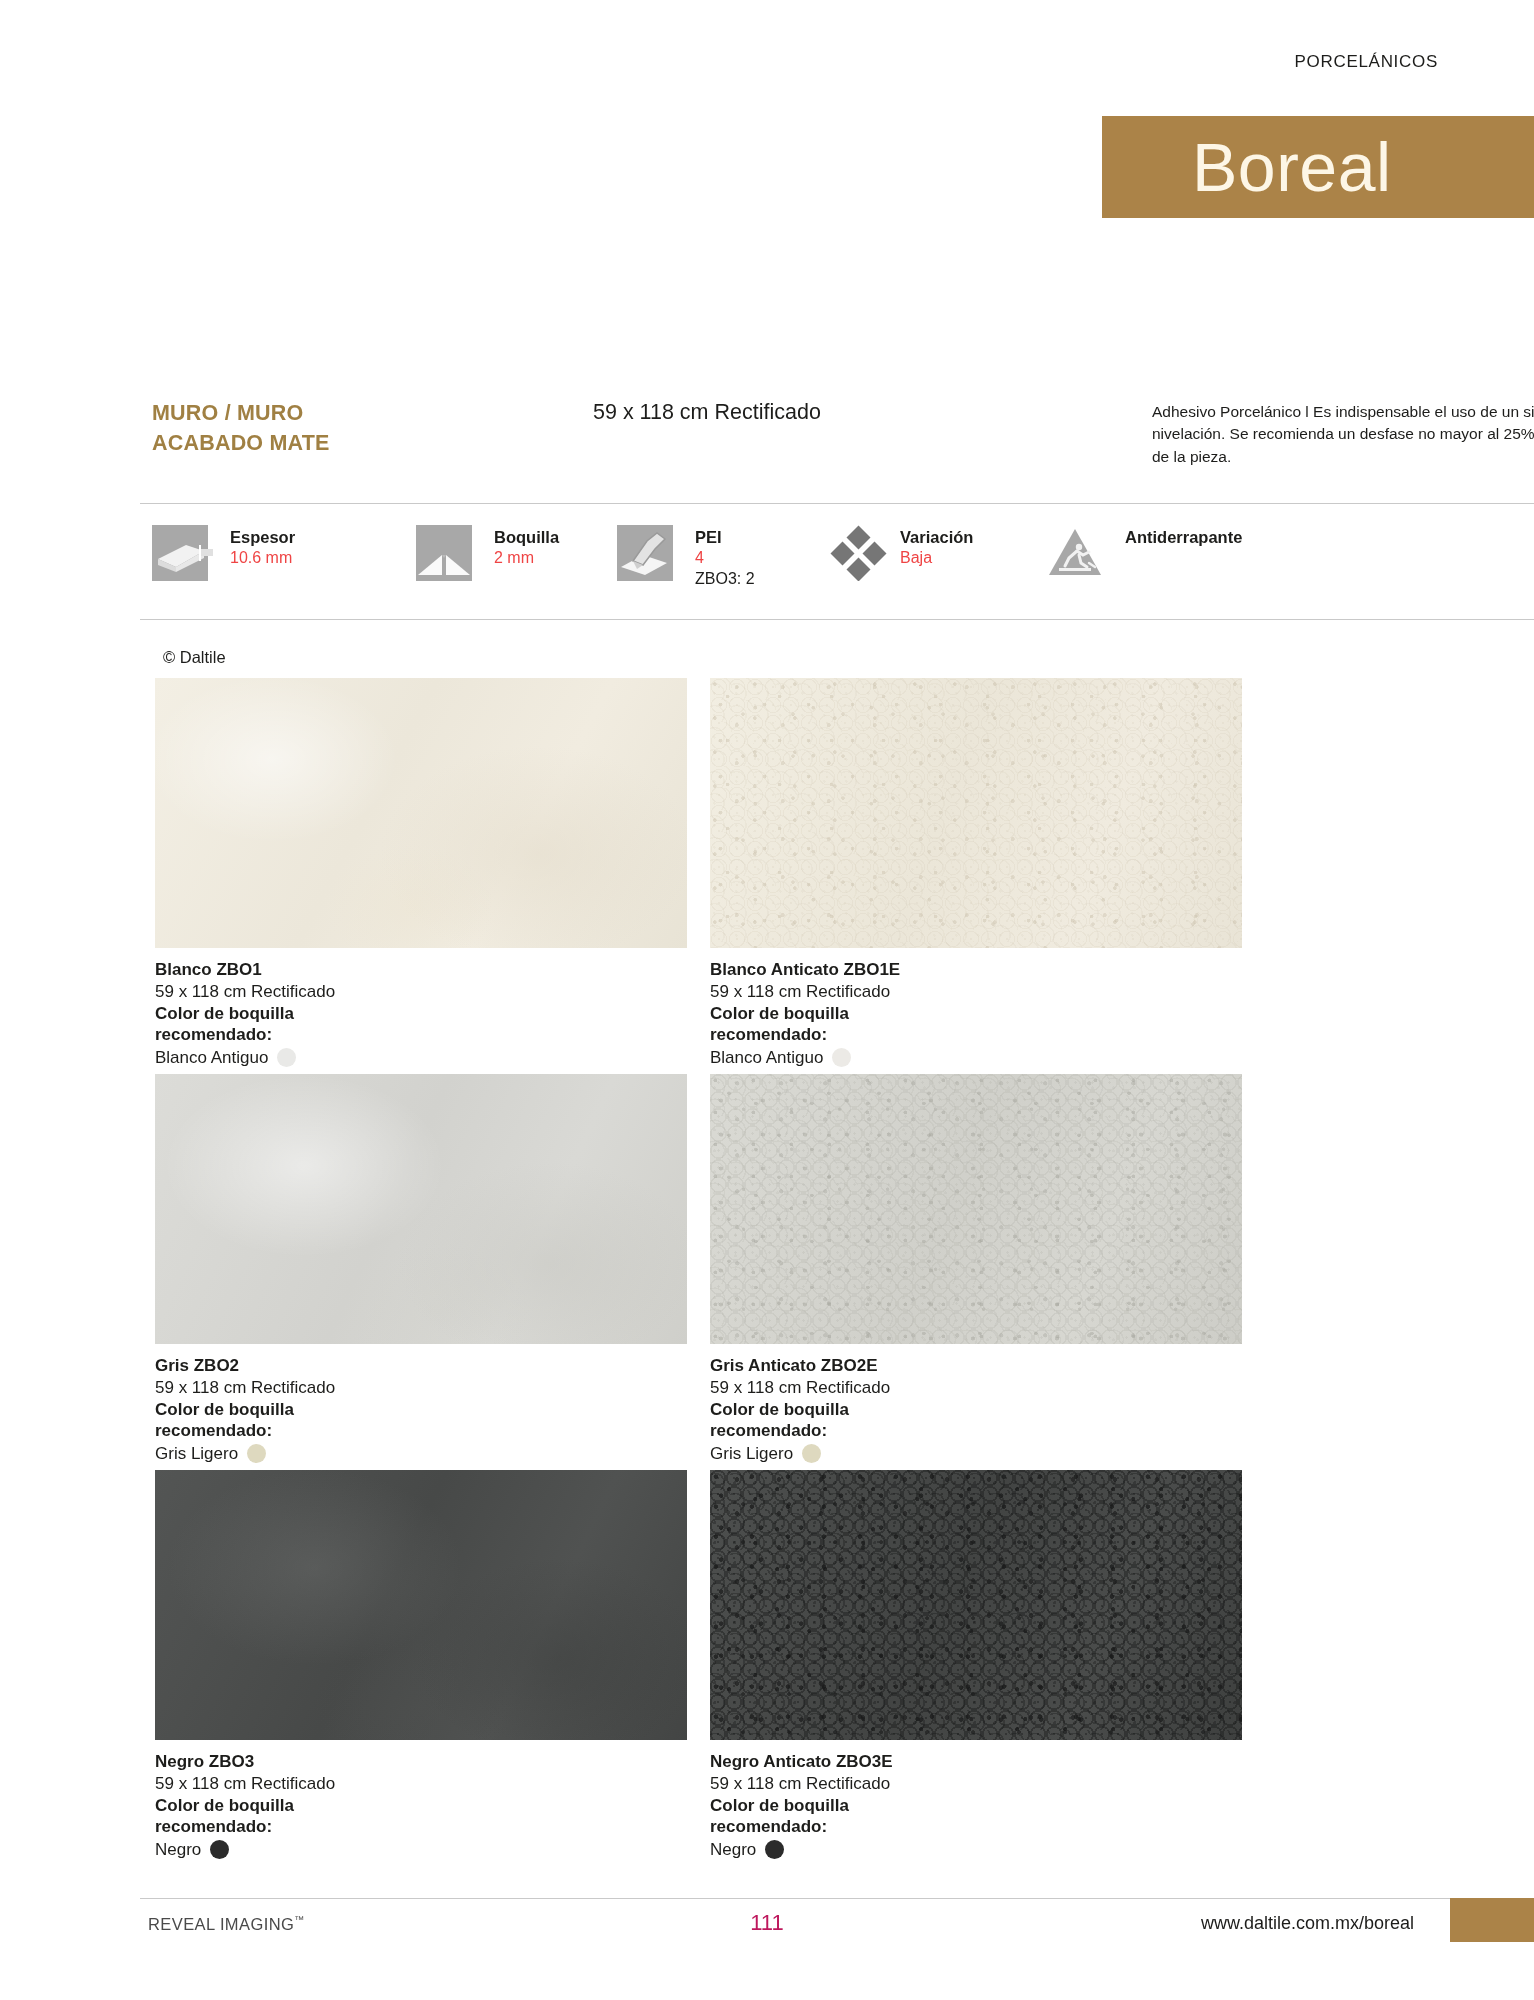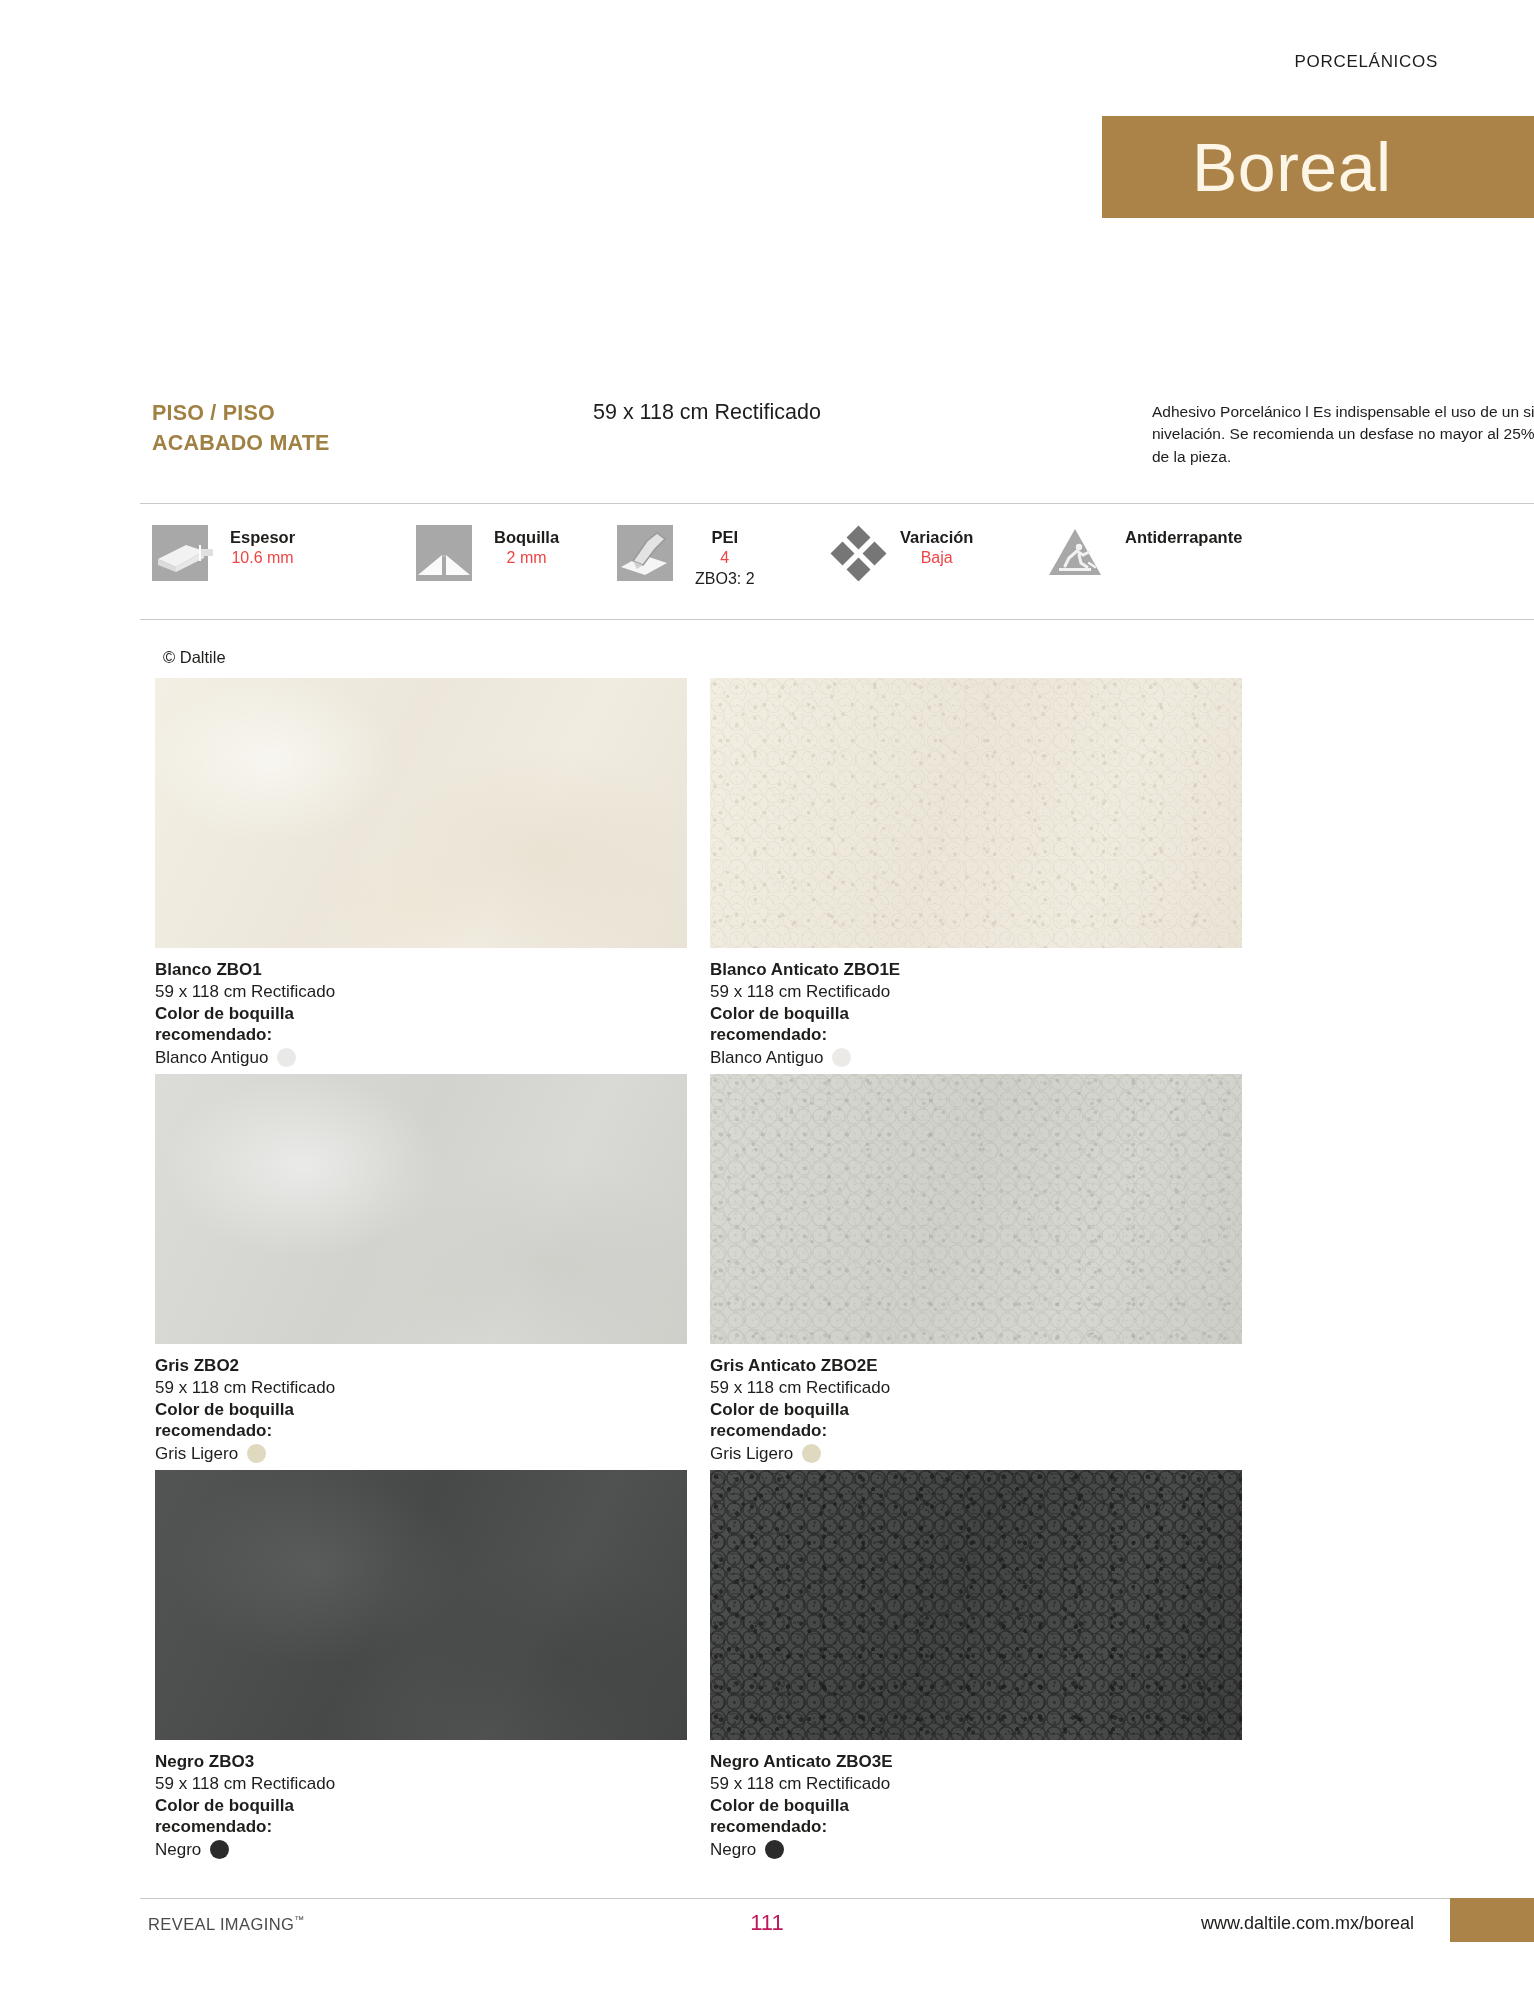--- a/index.html
+++ b/index.html
@@ -96,21 +96,20 @@
     left: 152px;
     right: 0;
     height: 80px;
     display: flex;
     align-items: flex-start;
   }
   .spec {
     display: flex;
     align-items: flex-start;
     margin-right: 10px;
-    text-align: center;
   }
   .spec-icon {
     width: 66px;
     height: 56px;
     flex: 0 0 66px;
     margin-right: 12px;
     position: relative;
   }
   .spec-icon svg { display: block; width: 100%; height: 100%; }
   .spec-text { padding-top: 2px; line-height: 1.30; }
@@ -258,21 +257,21 @@
 
 <div class="page">
 
   <div class="kicker">PORCELÁNICOS</div>
   <div class="title-banner">
     <span class="title-text">Boreal</span>
   </div>
 
   <div class="info-row">
     <div class="info-type">
-      <div>PISO / PISO</div>
+      <div>MURO / MURO</div>
       <div>ACABADO MATE</div>
     </div>
     <div class="info-size">59 x 118 cm Rectificado</div>
     <div class="info-note">Adhesivo Porcelánico l Es indispensable el uso de un sistema de nivelación. Se recomienda un desfase no mayor al 25% del largo de la pieza.</div>
   </div>
 
   <div class="rule top"></div>
 
   <div class="specs">
 

